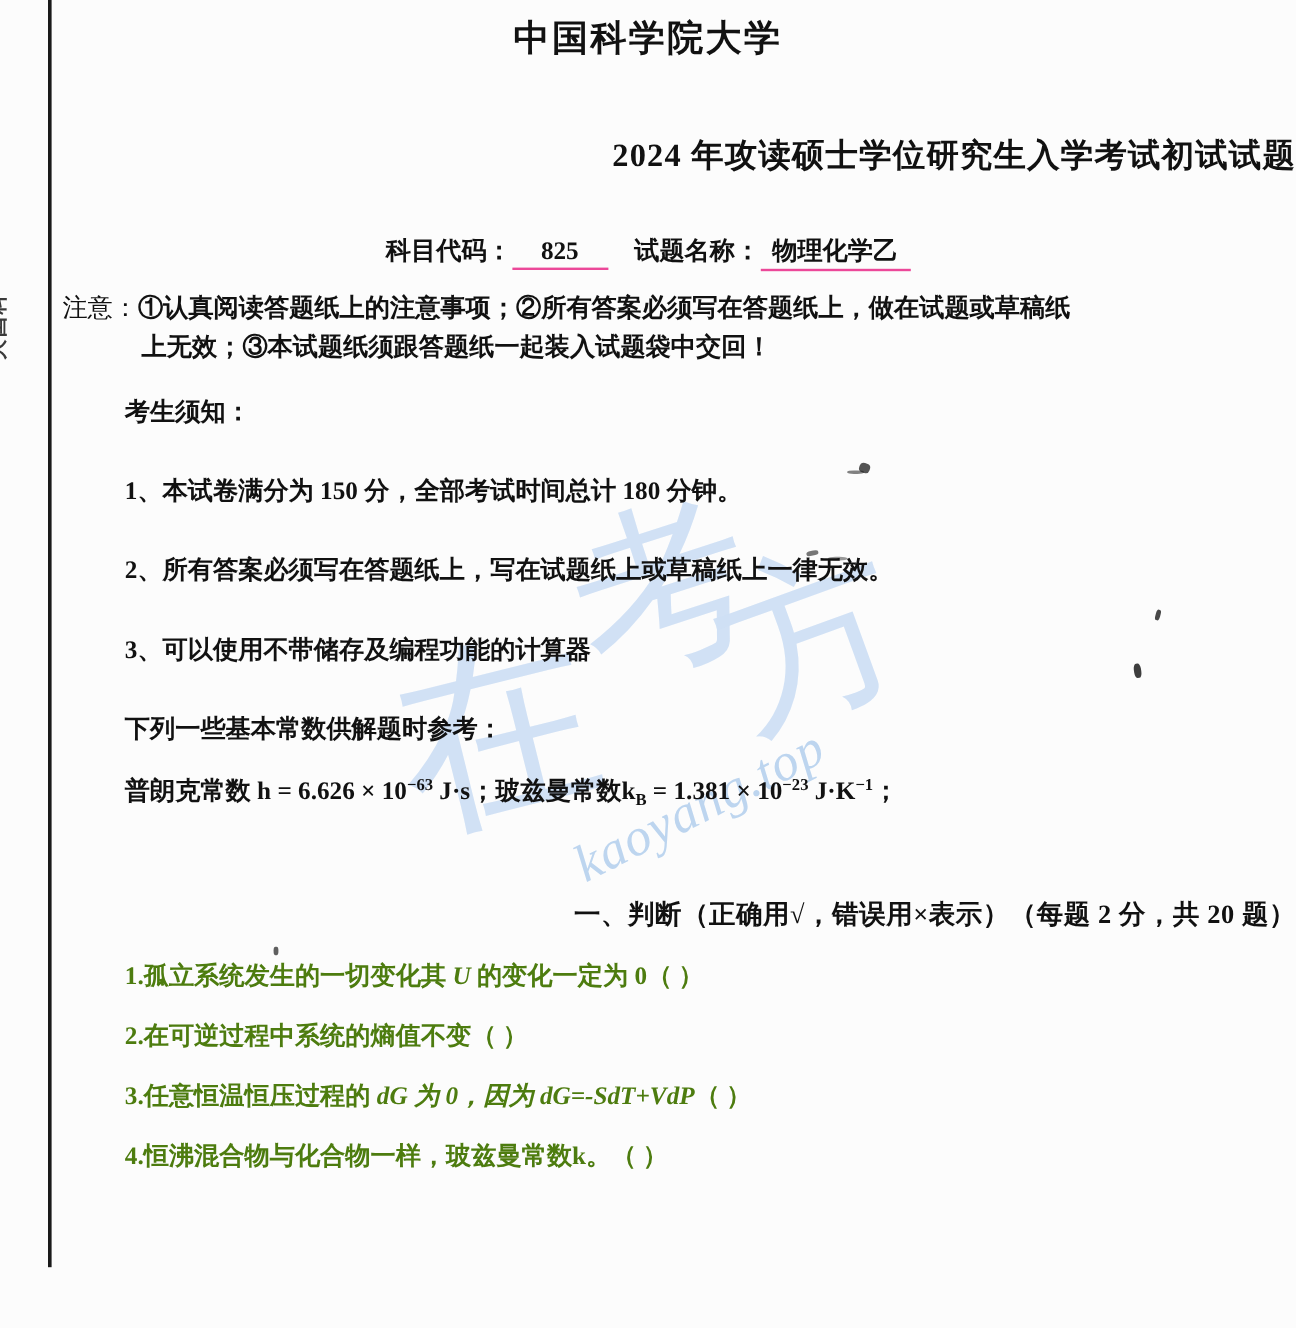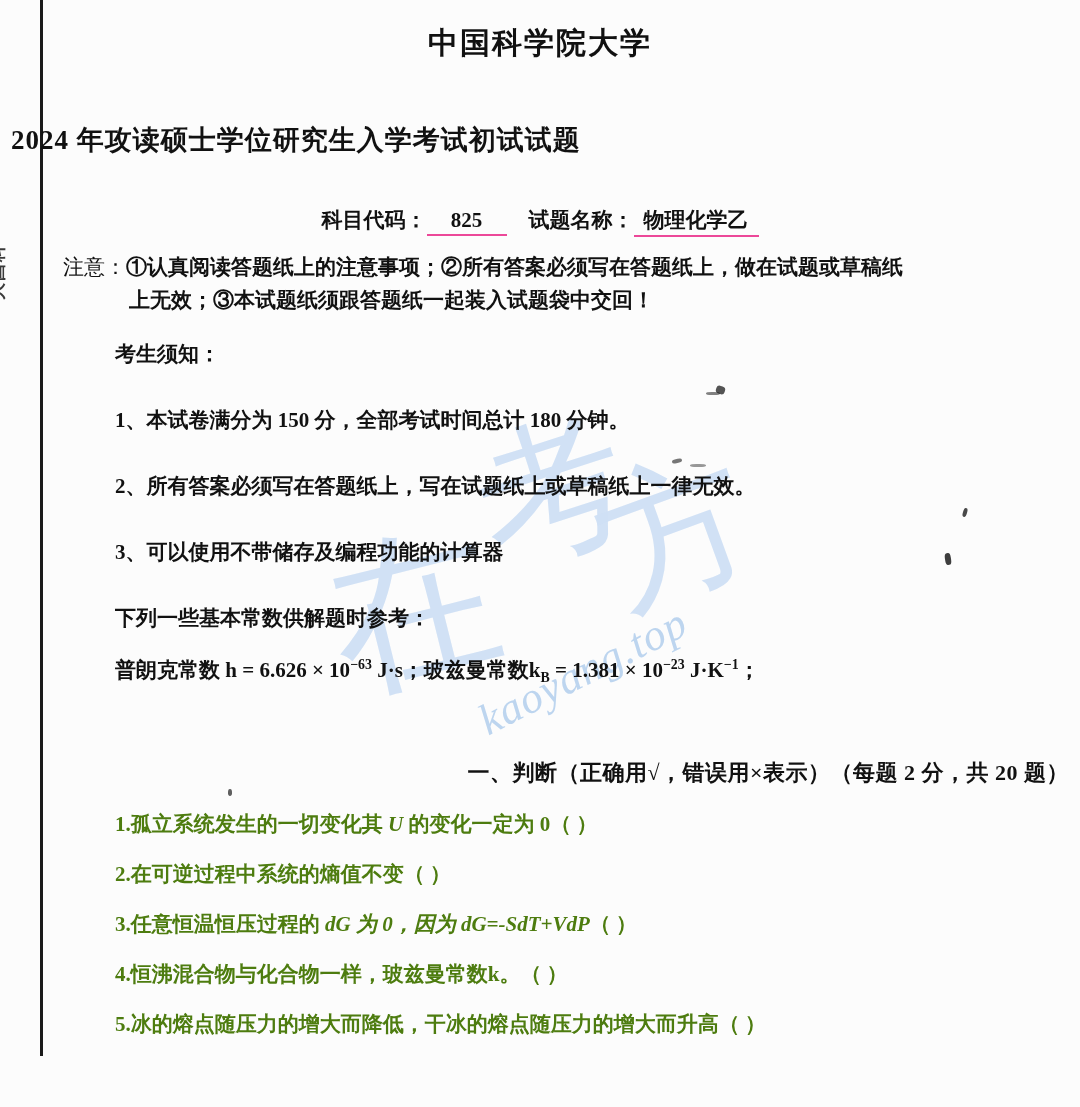--- a/index.html
+++ b/index.html
@@ -84,32 +84,32 @@
     transform: rotate(-27deg);
     transform-origin: left top;
     white-space: nowrap;
     letter-spacing: 1px;
   }
 
   
   .content {
     position: relative;
     z-index: 2;
-    padding: 11px;
+    padding: 0;
   }
   .doc-title {
     text-align: center;
     font-size: 30px;
     font-weight: 700;
     letter-spacing: 2px;
     padding-top: 12px;
     color: #111;
   }
   .doc-subtitle {
-    text-align: left;
+    text-align: right;
     font-size: 27px;
     font-weight: 700;
     letter-spacing: 1px;
     margin-top: 58px;
     color: #111;
   }
   .code-line {
     text-align: center;
     font-size: 21px;
     font-weight: 700;
@@ -250,18 +250,15 @@
     </div>
 
     <div class="question">
       <span>3.</span><span>任意恒温恒压过程的 </span><span class="mathit">dG</span><span class="mathit"> 为 0，因为 dG=-SdT+VdP</span><span class="paren">（     ）</span>
     </div>
 
     <div class="question">
       <span>4.</span><span>恒沸混合物与化合物一样，玻兹曼常数k。</span><span class="paren">（     ）</span>
     </div>
 
-    <div class="question">
-      <span>5.</span><span>冰的熔点随压力的增大而降低，干冰的熔点随压力的增大而升高</span><span class="paren">（     ）</span>
-    </div>
 
   </div>
 </div>
 
 </body></html>

